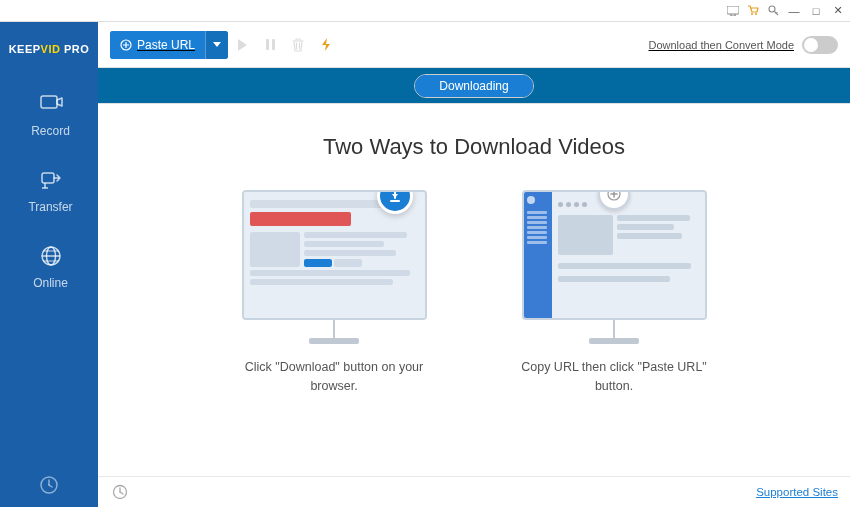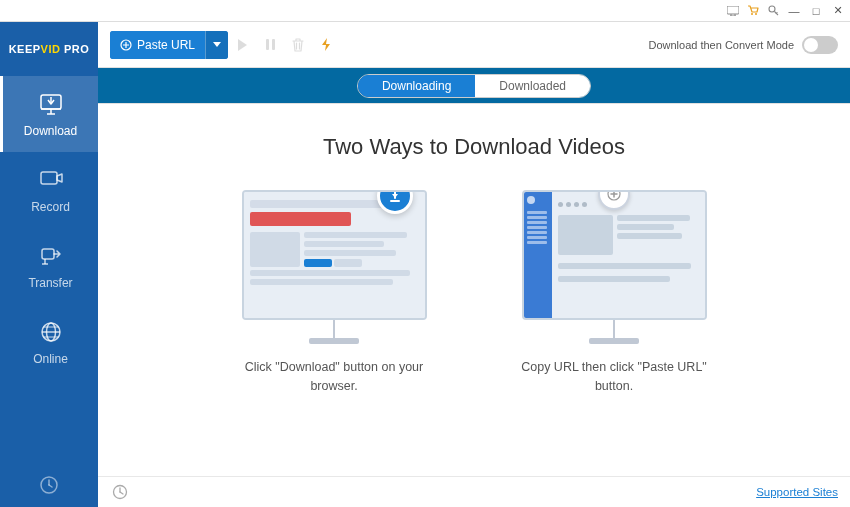--- a/index.html
+++ b/index.html
@@ -123,20 +123,21 @@
     }
 
     
     .toolbar {
       height: 46px;
       display: flex;
       align-items: center;
       padding: 0 12px;
       border-bottom: 1px solid #e0e0e0;
       flex-shrink: 0;
+      text-decoration: underline;
     }
     .paste-url-btn {
       display: flex;
       align-items: center;
       background: #1a7fd4;
       color: white;
       border: none;
       border-radius: 3px;
       cursor: pointer;
       font-size: 12px;
@@ -482,33 +483,20 @@
   </div>
 </div>
 
 <div class="app-container">
 
   <div class="sidebar">
     <div class="sidebar-logo">
       <div class="logo-text">KEEP<span>VID</span> PRO</div>
     </div>
 
-    <div class="sidebar-item active">
-      <div class="sidebar-item-icon">
-        <svg width="26" height="26" viewBox="0 0 26 26">
-          <rect x="3" y="4" width="20" height="14" rx="2" fill="none" stroke="white" stroke-width="1.5"></rect>
-          <line x1="3" y1="18" x2="23" y2="18" stroke="white" stroke-width="1.5"></line>
-          <line x1="13" y1="18" x2="13" y2="23" stroke="white" stroke-width="1.5"></line>
-          <line x1="9" y1="23" x2="17" y2="23" stroke="white" stroke-width="1.5"></line>
-          <path d="M10 9 L13 13 L16 9" fill="none" stroke="white" stroke-width="1.5" stroke-linejoin="round"></path>
-          <line x1="13" y1="6" x2="13" y2="13" stroke="white" stroke-width="1.5"></line>
-        </svg>
-      </div>
-      <span>Download</span>
-    </div>
 
     <div class="sidebar-item">
       <div class="sidebar-item-icon">
         <svg width="26" height="26" viewBox="0 0 26 26">
           <rect x="3" y="5" width="16" height="12" rx="2" fill="none" stroke="rgba(255,255,255,0.75)" stroke-width="1.5"></rect>
           <path d="M19 9 L24 7 L24 15 L19 13 Z" fill="none" stroke="rgba(255,255,255,0.75)" stroke-width="1.5" stroke-linejoin="round"></path>
         </svg>
       </div>
       <span>Record</span>
     </div>
@@ -596,23 +584,20 @@
       <div class="download-convert-mode">
         <span>Download then Convert Mode</span>
         <div class="toggle-switch"></div>
       </div>
     </div>
 
     <div class="tabs">
       <div class="tab-container">
         <div class="tab active">
           <span>Downloading</span>
-        </div>
-        <div class="tab">
-          <span>Downloaded</span>
         </div>
       </div>
     </div>
 
     <div class="content-area">
       <h2 class="content-title">Two Ways to Download Videos</h2>
 
       <div class="download-methods">
 
         <div class="method">

